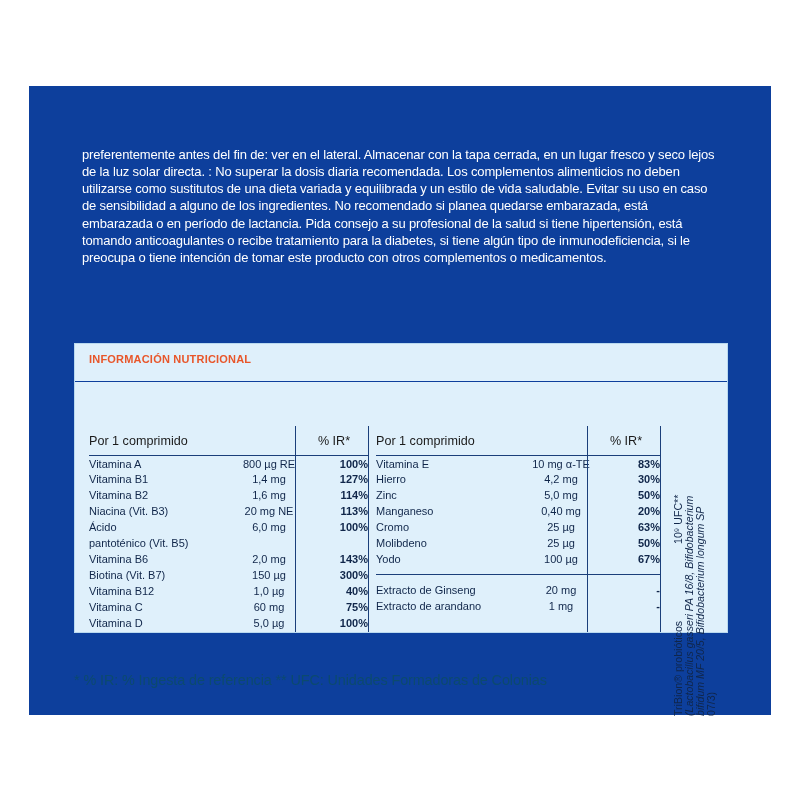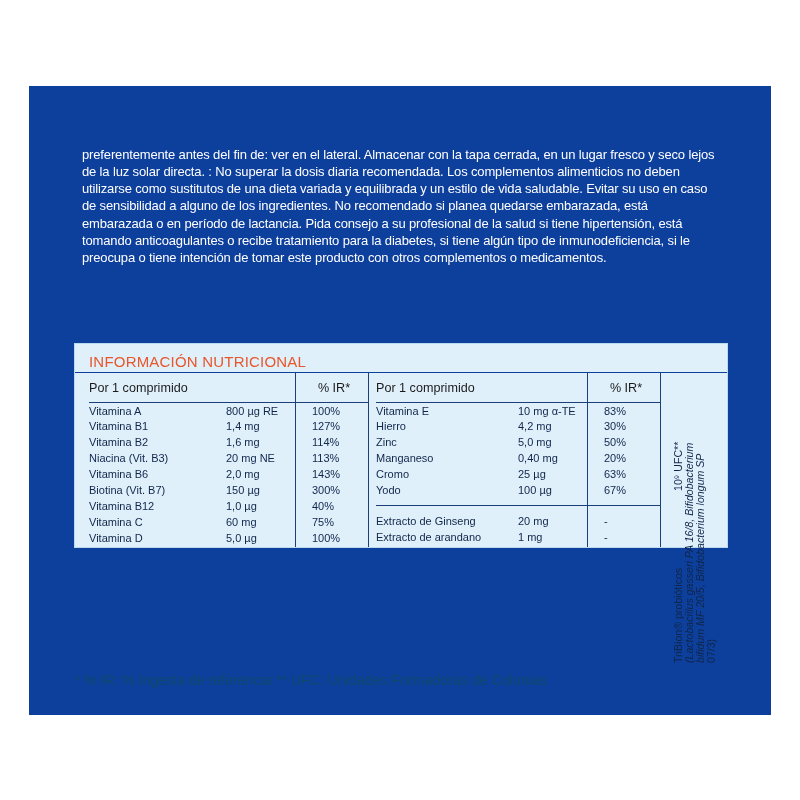--- a/index.html
+++ b/index.html
@@ -40,30 +40,31 @@
   .nutri-card {
     position: absolute;
     left: 74px;
     top: 343px;
     width: 652px;
     background: #dff0fb;
     border: 1px solid #b9d9ef;
   }
   .nutri-title {
     color: #e8562a;
-    font-size: 15px;
-    font-weight: normal;
+    font-size: 11px;
+    font-weight: bold;
     letter-spacing: 0.2px;
-    padding: 9px 0 2px 14px;
+    padding: 9px 0 16px 14px;
     border-bottom: 1px solid #0d3f9c;
   }
   .nutri-body {
     display: flex;
     flex-direction: row;
     padding: 0;
+    margin-top: 44px;
   }
   .col {
     position: relative;
     box-sizing: border-box;
   }
   .col-left  { width: 293px; padding: 0 0 0 14px; }
   .col-right { width: 292px; padding: 0 0 0 8px; }
   .col-side  { width: 45px;  padding: 0; }
 
   .col-head {
@@ -82,22 +83,22 @@
     border-collapse: collapse;
     font-size: 11px;
     color: #10264a;
   }
   table.nut td {
     padding: 1.5px 0 1.5px 0;
     vertical-align: top;
     line-height: 1.18;
   }
   td.n  { text-align: left; }
-  td.a  { width: 86px; text-align: left; white-space: nowrap;}
-  td.ir { width: 56px; text-align: left; padding-right: 6px; white-space: nowrap;}
+  td.a  { width: 86px; text-align: center; white-space: nowrap;}
+  td.ir { width: 56px; text-align: right; padding-right: 6px; white-space: nowrap; font-weight: bold;}
 
   .vline {
     position: absolute;
     top: 0;
     bottom: 0;
     width: 1px;
     background: #1b3f7a;
   }
   .sep-row td {
     padding: 0;
@@ -170,20 +171,30 @@
                 <td class="n">Vitamina B2</td>
                 <td class="a">1,6 mg</td>
                 <td class="ir">114%</td>
               </tr>
             <tr>
                 <td class="n">Niacina (Vit. B3)</td>
                 <td class="a">20 mg NE</td>
                 <td class="ir">113%</td>
               </tr>
             <tr>
+                <td class="n">Ácido</td>
+                <td class="a">6,0 mg</td>
+                <td class="ir">100%</td>
+              </tr>
+            <tr>
+                <td class="n">pantoténico (Vit. B5)</td>
+                <td class="a"></td>
+                <td class="ir"></td>
+              </tr>
+            <tr>
                 <td class="n">Vitamina B6</td>
                 <td class="a">2,0 mg</td>
                 <td class="ir">143%</td>
               </tr>
             <tr>
                 <td class="n">Biotina (Vit. B7)</td>
                 <td class="a">150 µg</td>
                 <td class="ir">300%</td>
               </tr>
             <tr>
@@ -230,20 +241,25 @@
               </tr>
             <tr>
                 <td class="n">Manganeso</td>
                 <td class="a">0,40 mg</td>
                 <td class="ir">20%</td>
               </tr>
             <tr>
                 <td class="n">Cromo</td>
                 <td class="a">25 µg</td>
                 <td class="ir">63%</td>
+              </tr>
+            <tr>
+                <td class="n">Molibdeno</td>
+                <td class="a">25 µg</td>
+                <td class="ir">50%</td>
               </tr>
             <tr>
                 <td class="n">Yodo</td>
                 <td class="a">100 µg</td>
                 <td class="ir">67%</td>
               </tr>
             <tr class="sep-row">
                 <td colspan="3">
                   <div class="sep-line"></div>
                 </td>

